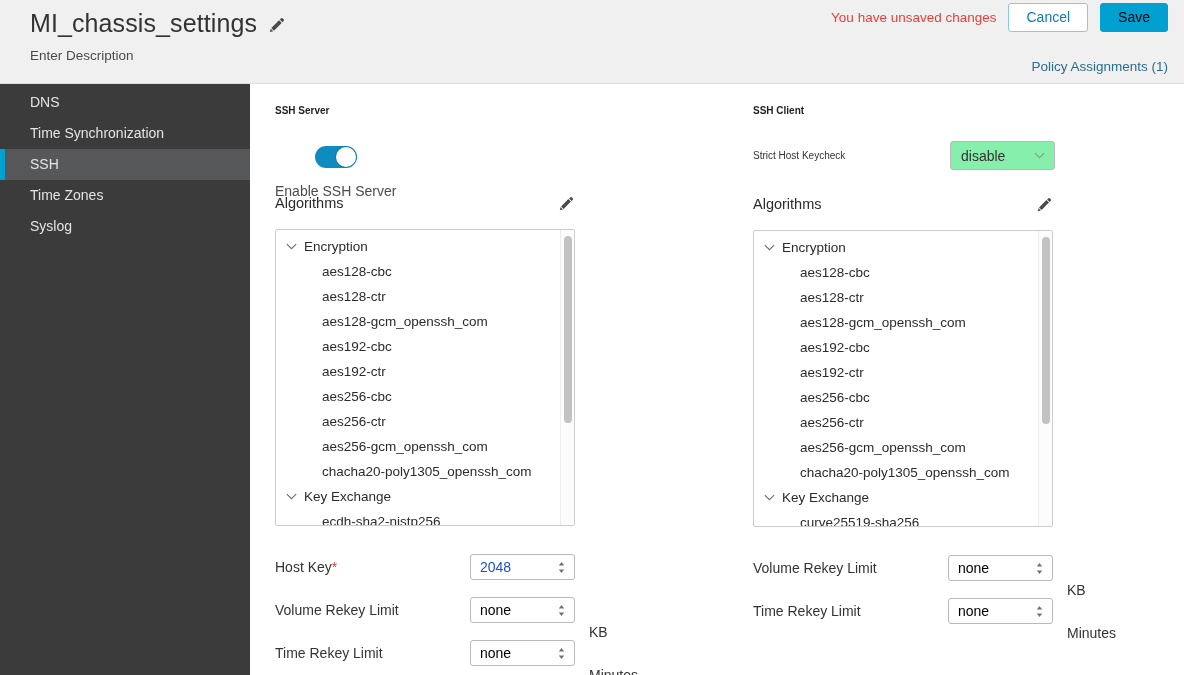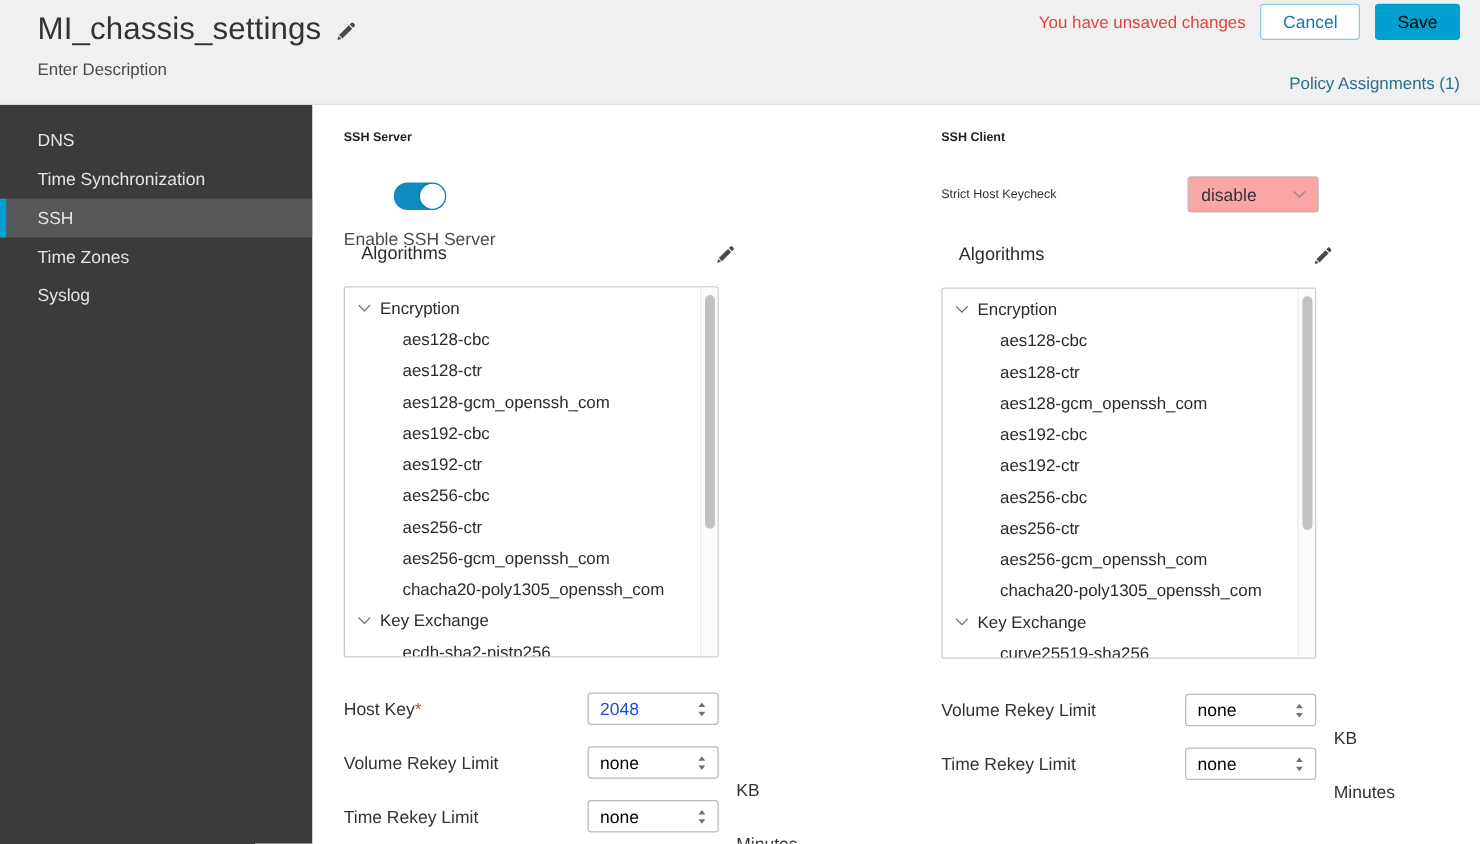--- a/index.html
+++ b/index.html
@@ -122,21 +122,21 @@
   .nav-item {
     position: relative;
     height: 31px;
     line-height: 31px;
     padding-left: 30px;
     font-size: 14px;
     color: #e4e4e4;
     cursor: pointer;
     box-sizing: border-box;
   }
-  .nav-item.first { margin-top: 13px; }
+  .nav-item.first { margin-top: 3px; }
   .nav-item.selected {
     background: #555759;
   }
   .nav-item.selected::before {
     content: "";
     position: absolute;
     left: 0;
     top: 0;
     bottom: 0;
     width: 5px;
@@ -215,42 +215,42 @@
   }
   .field-label {
     font-size: 10px;
     color: #333333;
   }
   .select-box {
     width: 105px;
     height: 29px;
     border: 1px solid #b9b9b9;
     border-radius: 3px;
-    background: #fca5a5;
+    background: #86efac;
     display: flex;
     align-items: center;
     justify-content: space-between;
     padding: 0 9px 0 10px;
     box-sizing: border-box;
     font-size: 14px;
     color: #333333;
     cursor: pointer;
   }
   .chev {
     width: 11px;
     height: 7px;
     flex: none;
     opacity: 0.55;
   }
   .chev svg { display: block; }
 
   
   .algo-header {
     position: absolute;
-    left: 14px;
+    left: 0;
     width: 300px;
     display: flex;
     align-items: center;
     justify-content: space-between;
     text-align: center;
   }
   .algo-header.left  { top: 110px; }
   .algo-header.right { top: 111px; }
   .algo-title {
     font-size: 14.5px;

